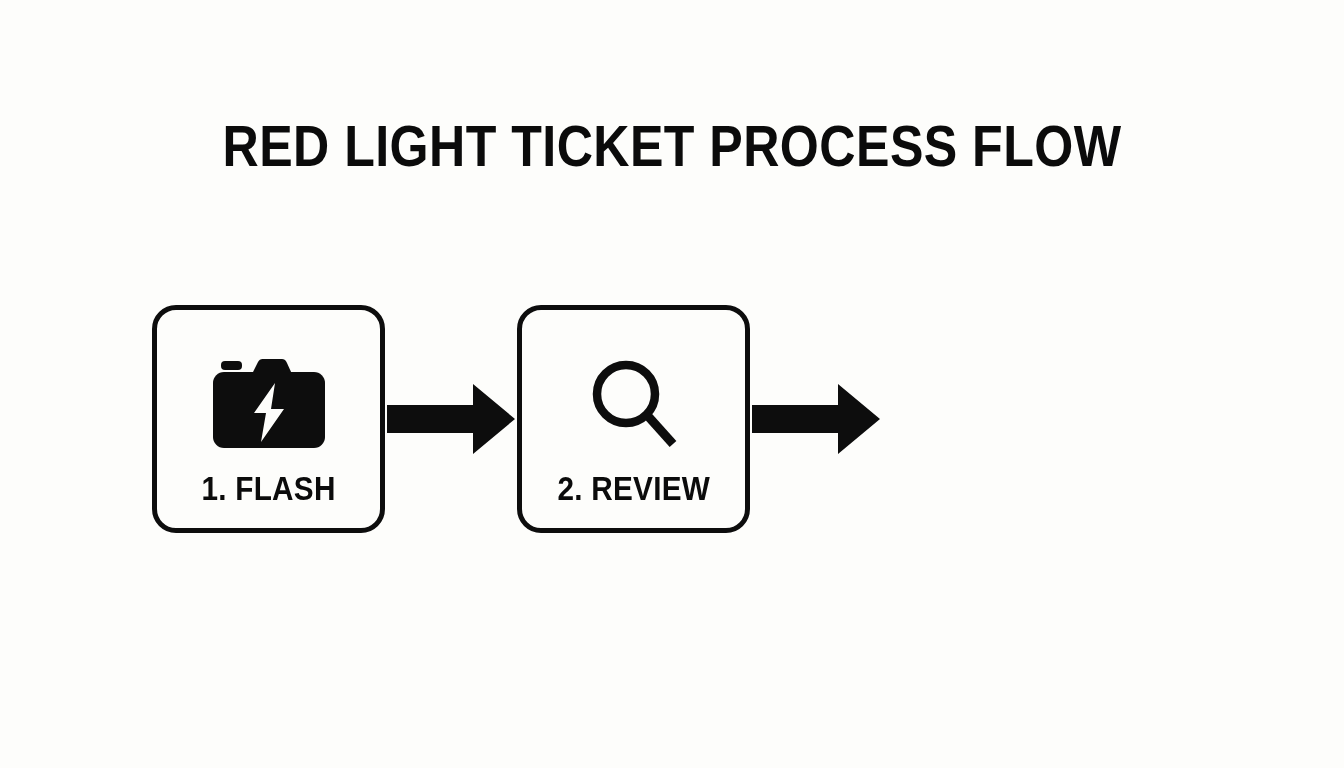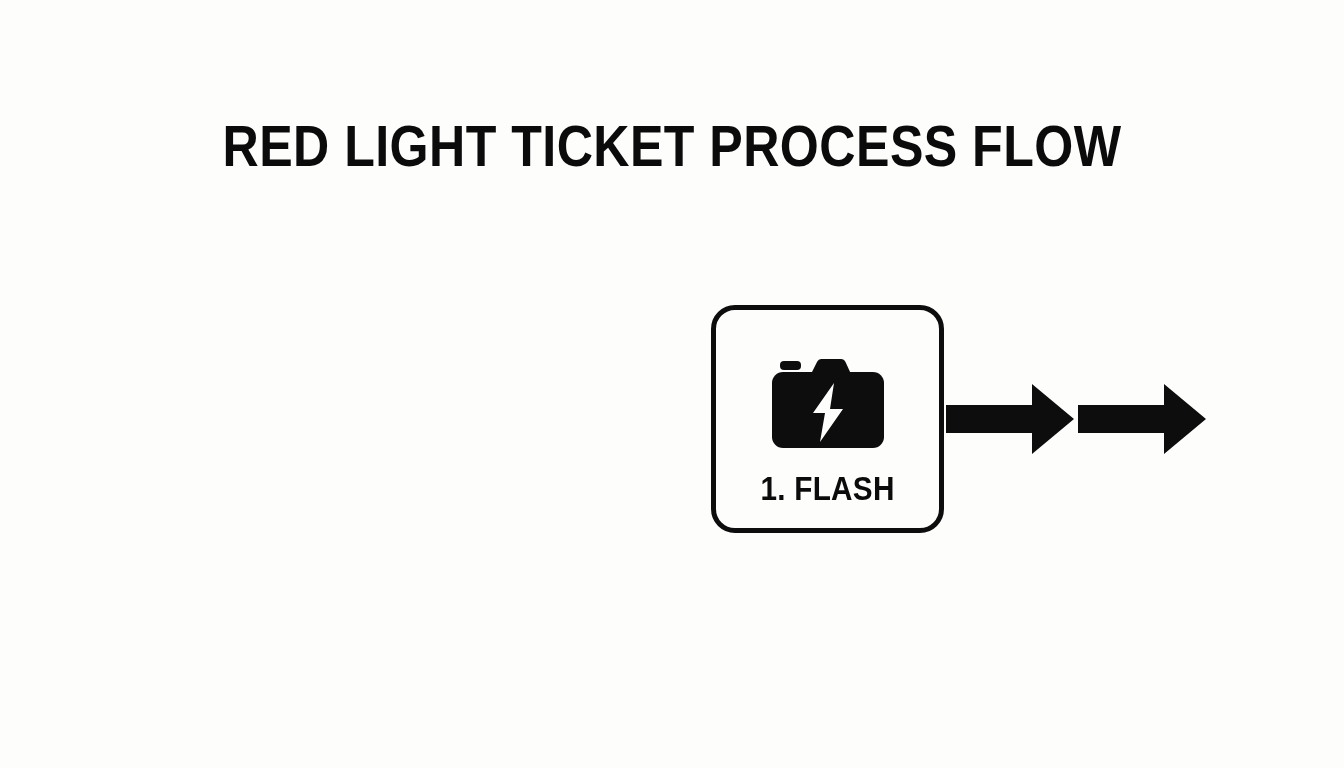--- a/index.html
+++ b/index.html
@@ -41,21 +41,21 @@
   
   .flow {
     position: absolute;
     top: 305px;
     left: 152px;
     width: 1056px;
     height: 228px;
     display: flex;
     flex-direction: row;
     align-items: center;
-    justify-content: flex-end;
+    justify-content: flex-start;
   }
 
   .step-box {
     position: relative;
     width: 233px;
     height: 228px;
     box-sizing: border-box;
     border: 5px solid #0d0d0d;
     border-radius: 24px;
     background: #fdfdfb;
@@ -123,20 +123,29 @@
       </div>
       <div class="step-label">1. FLASH</div>
     </div>
 
     <div class="arrow">
       <svg width="132" height="72" viewBox="0 0 132 72" aria-hidden="true">
         <path d="M2 22 L88 22 L88 1 L130 36 L88 71 L88 50 L2 50 Z" fill="#0d0d0d"></path>
       </svg>
     </div>
 
+    <div class="step-box">
+      <div class="icon-wrap">
+        <svg width="100" height="100" viewBox="0 0 100 100" aria-hidden="true">
+          <circle cx="42" cy="40" r="29" fill="none" stroke="#0d0d0d" stroke-width="8.5"></circle>
+          <line x1="63" y1="61" x2="89" y2="90" stroke="#0d0d0d" stroke-width="9" stroke-linecap="butt"></line>
+        </svg>
+      </div>
+      <div class="step-label">2. REVIEW</div>
+    </div>
 
     <div class="arrow">
       <svg width="132" height="72" viewBox="0 0 132 72" aria-hidden="true">
         <path d="M2 22 L88 22 L88 1 L130 36 L88 71 L88 50 L2 50 Z" fill="#0d0d0d"></path>
       </svg>
     </div>
 
 
   </div>
 </div>

